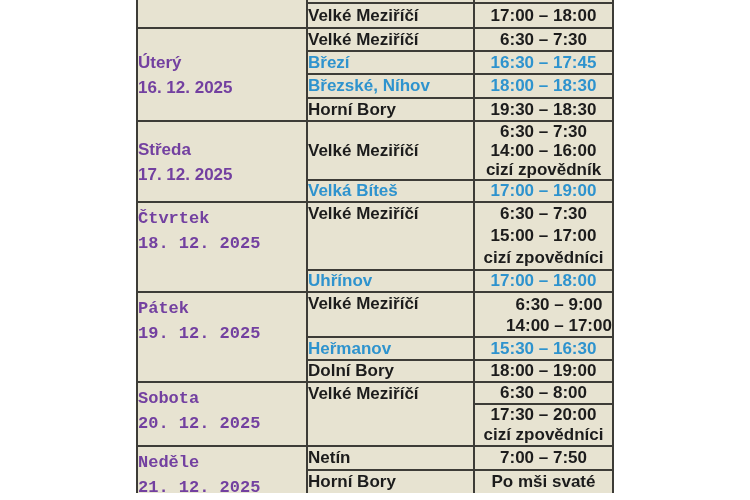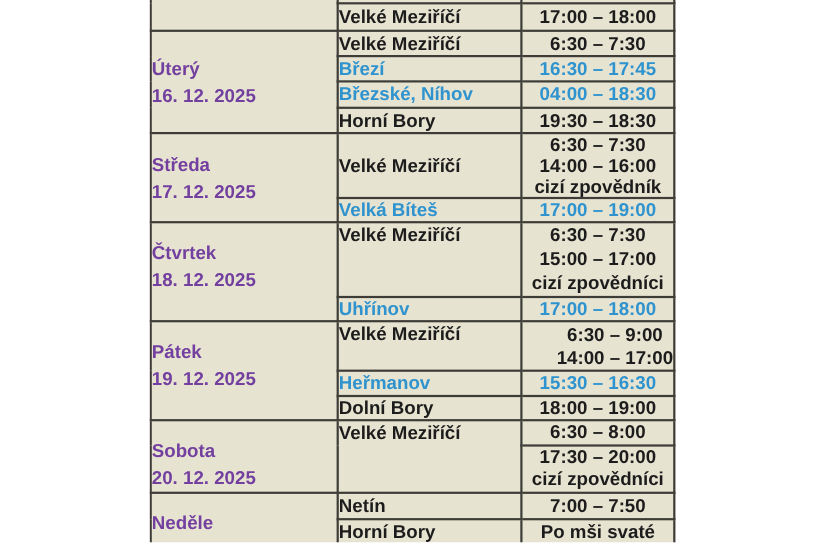--- a/index.html
+++ b/index.html
@@ -37,21 +37,21 @@
     font-size:17px;
     overflow:hidden;
   }
   table.schedule tr:first-child td{border-top:none;}
   .day-cell{
     padding-left:9px;
     color:var(--purple);
     line-height:25px;
     font-size:17px;
   }
-  .day-cell.v-top{vertical-align:top;padding-top:14px;}
+  .day-cell.v-top{vertical-align:top;padding-top:3px;font-family:Liberation Mono, monospace;}
   .day-cell.v-middle{vertical-align:middle;}
   .place-cell{
     padding-left:8px;
     vertical-align:middle;
     line-height:20px;
   }
   .place-cell.v-top{vertical-align:top;padding-top:1px;}
   .time-cell{
     text-align:center;
     vertical-align:middle;
@@ -105,21 +105,21 @@
           </td>
           <td class="time-cell c-blue">
             <div class="time-line">16:30 – 17:45</div>
           </td>
         </tr>
         <tr style="height: 24px;">
           <td class="place-cell c-blue ">
             <div>Březské, Níhov</div>
           </td>
           <td class="time-cell c-blue">
-            <div class="time-line">04:00 – 18:30</div>
+            <div class="time-line">18:00 – 18:30</div>
           </td>
         </tr>
         <tr style="height: 23px;">
           <td class="place-cell c-black ">
             <div>Horní Bory</div>
           </td>
           <td class="time-cell c-black">
             <div class="time-line">19:30 – 18:30</div>
           </td>
         </tr>

